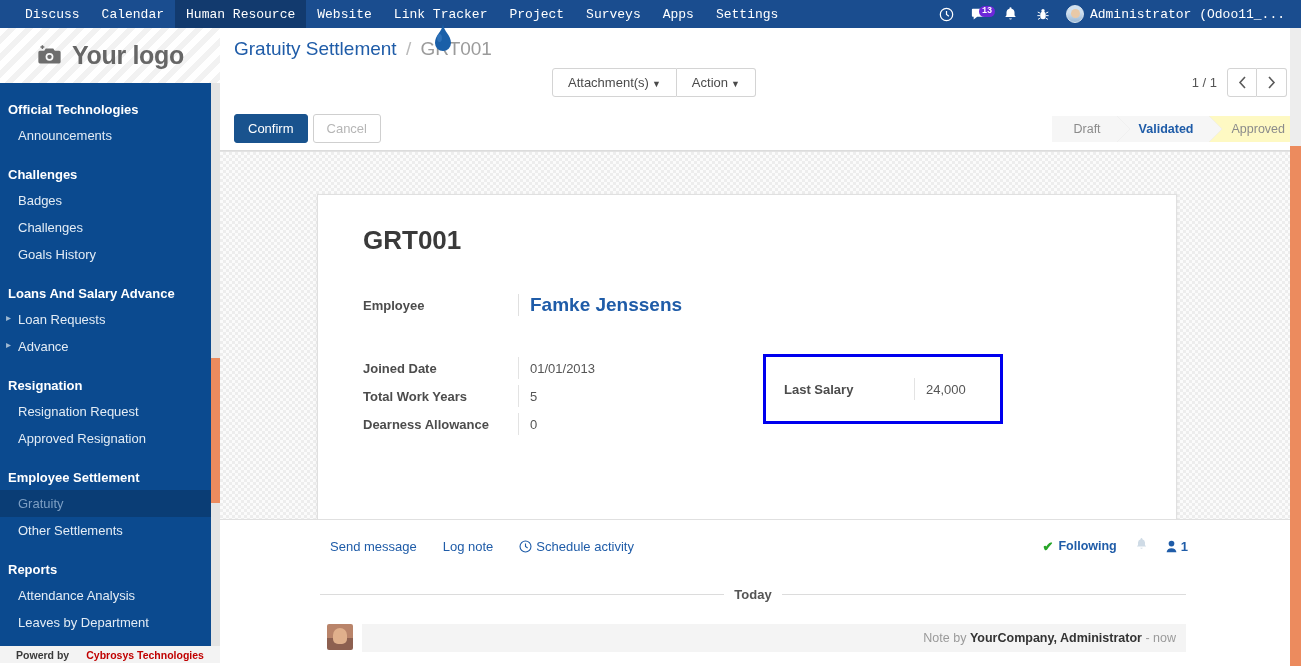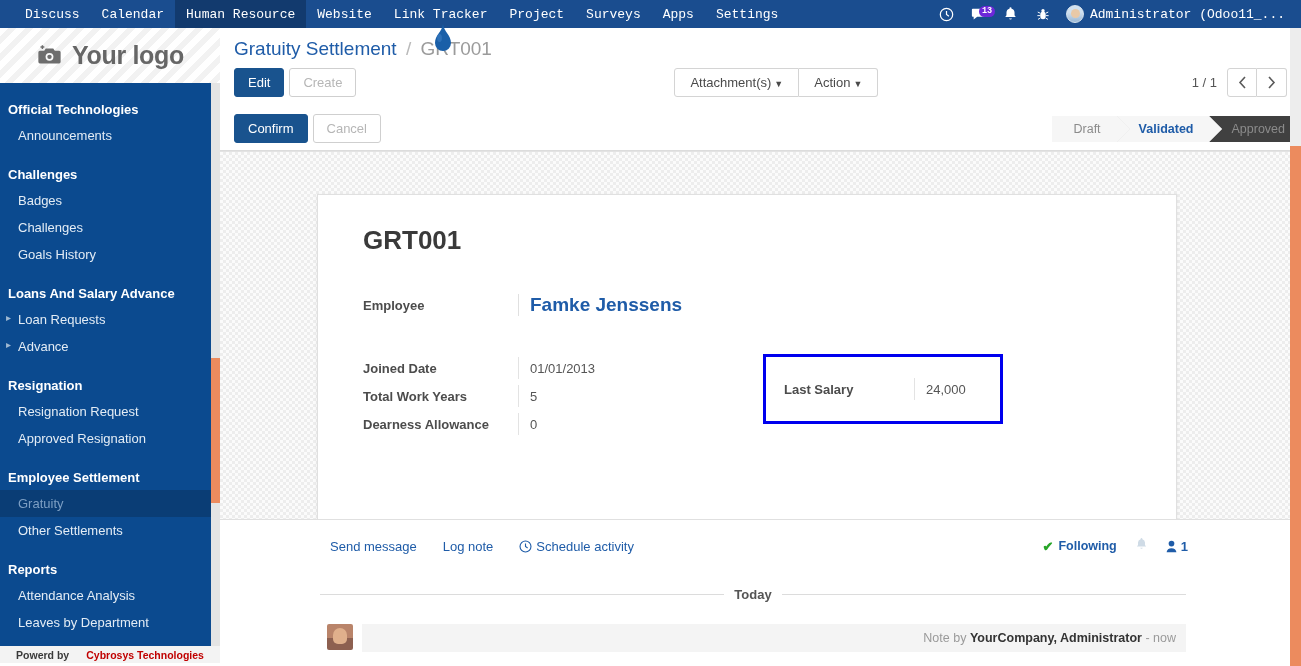--- a/index.html
+++ b/index.html
@@ -180,21 +180,21 @@
   .status-row {
     display: flex; align-items: center;
     padding: 7px 0 7px 14px;
     border-bottom: 1px solid #dcdcdc;
     background: #fff;
   }
   .statusbar { margin-left: auto; display: flex; height: 26px; }
   .stat {
     position: relative; display: flex; align-items: center;
     padding: 0 16px 0 22px;
-    font-size: 12.5px; color: #8b8b8b; background: #404040;
+    font-size: 12.5px; color: #8b8b8b; background: #fef9c3;
     cursor: pointer;
   }
   .stat.done { background: #f6f6f6; }
   .stat.cur { color: #1f5ca8; font-weight: bold; background: #f6f6f6; }
   .stat::after {
     content:""; position:absolute; right:-13px; top:0;
     width:0; height:0; z-index:2;
     border-top:13px solid transparent; border-bottom:13px solid transparent;
     border-left:13px solid #fff;
   }
@@ -424,24 +424,20 @@
 
 <div class="main">
 
   <div class="control-panel">
     <div class="breadcrumb">
       <span class="bc-link">Gratuity Settlement</span>
       <span class="bc-sep">/</span>
       <span class="bc-current">GRT001</span>
     </div>
     <div class="cp-row">
-      <div class="btn-group">
-        <button class="btn primary">Edit</button>
-        <button class="btn">Create</button>
-      </div>
       <div class="cp-mid">
         <button class="btn-sec"><span>Attachment(s)</span><span class="caret-dn">▼</span></button>
         <button class="btn-sec"><span>Action</span><span class="caret-dn">▼</span></button>
       </div>
       <div class="pager">
         <span class="pager-count">1 / 1</span>
         <div class="pg-btn">
           <svg width="9" height="13" viewBox="0 0 9 13">
               <path d="M7 1 2 6.5 7 12" fill="none" stroke="#5a5a5a" stroke-width="1.6"></path>
             </svg>

